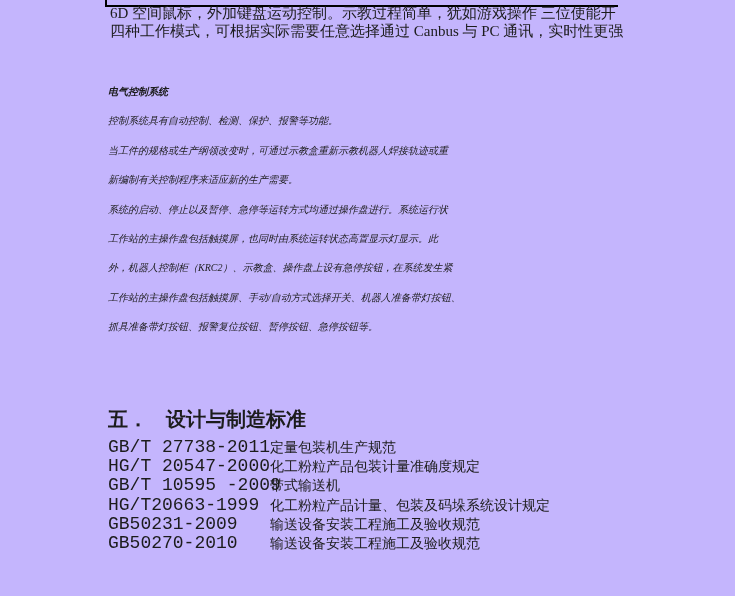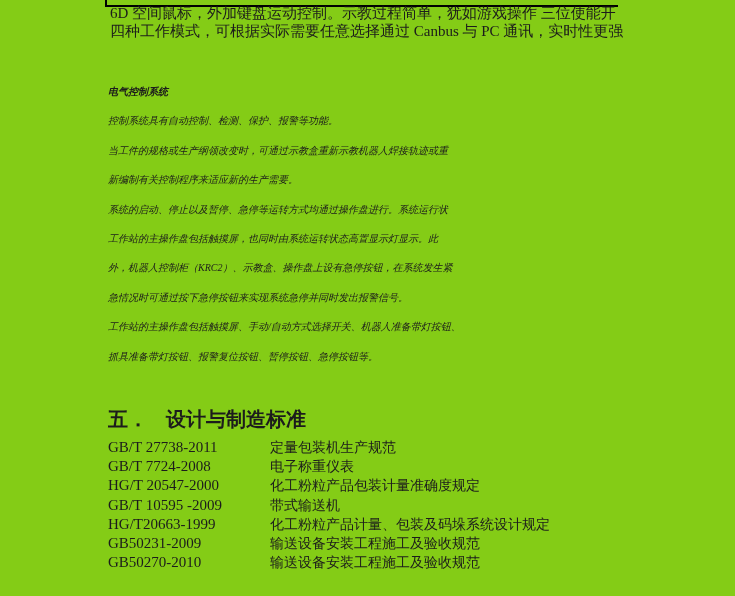--- a/index.html
+++ b/index.html
@@ -5,21 +5,21 @@
   html, body { margin: 0; padding: 0; }
   body {
     width: 735px; height: 596px;
     background: #ffffff;
     font-family: "Liberation Serif", "DejaVu Serif", serif;
     color: #1c1c1c;
   }
   .page {
     position: relative;
     width: 735px; height: 596px;
-    background: #84cc16;
+    background: #c4b5fd;
     overflow: hidden;
   }
   
   .rule-h {
     position: absolute;
     left: 106px; top: 5px;
     width: 512px; height: 2px;
     background: #000000;
   }
   .rule-v {
@@ -57,22 +57,22 @@
     position: absolute;
     left: 108px; top: 438px;
     width: 530px;
     font-size: 14px;
     line-height: 19.2px;
   }
   .std-row { white-space: nowrap; }
   .std-code {
     display: inline-block;
     width: 162px;
-    font-family: Liberation Serif, serif;
-    font-size: 15px;
+    font-family: Liberation Mono, monospace;
+    font-size: 18px;
   }
   .std-title { }
 </style>
 </head>
 <body>
 
 <div class="page">
 
   <div class="rule-v"></div>
   <div class="rule-h"></div>
@@ -83,35 +83,31 @@
   </div>
 
   <div class="bodyflow">
     <div class="line bold">电气控制系统</div>
     <div class="line">控制系统具有自动控制、检测、保护、报警等功能。</div>
     <div class="line">当工件的规格或生产纲领改变时，可通过示教盒重新示教机器人焊接轨迹或重</div>
     <div class="line">新编制有关控制程序来适应新的生产需要。</div>
     <div class="line">系统的启动、停止以及暂停、急停等运转方式均通过操作盘进行。系统运行状</div>
     <div class="line">工作站的主操作盘包括触摸屏，也同时由系统运转状态高置显示灯显示。此</div>
     <div class="line">外，机器人控制柜（KRC2）、示教盒、操作盘上设有急停按钮，在系统发生紧</div>
-    <div class="line">急情况时可通过按下急停按钮来实现系统急停并同时发出报警信号。</div>
     <div class="line">工作站的主操作盘包括触摸屏、手动/自动方式选择开关、机器人准备带灯按钮、</div>
     <div class="line">抓具准备带灯按钮、报警复位按钮、暂停按钮、急停按钮等。</div>
   </div>
 
   <div class="heading5">
     <span class="num">五．</span><span>设计与制造标准</span>
   </div>
 
   <div class="standards">
     <div class="std-row">
       <span class="std-code">GB/T 27738-2011</span><span class="std-title">定量包装机生产规范</span>
-    </div>
-    <div class="std-row">
-      <span class="std-code">GB/T 7724-2008</span><span class="std-title">电子称重仪表</span>
     </div>
     <div class="std-row">
       <span class="std-code">HG/T 20547-2000</span><span class="std-title">化工粉粒产品包装计量准确度规定</span>
     </div>
     <div class="std-row">
       <span class="std-code">GB/T 10595 -2009</span><span class="std-title">带式输送机</span>
     </div>
     <div class="std-row">
       <span class="std-code">HG/T20663-1999</span><span class="std-title">化工粉粒产品计量、包装及码垛系统设计规定</span>
     </div>

